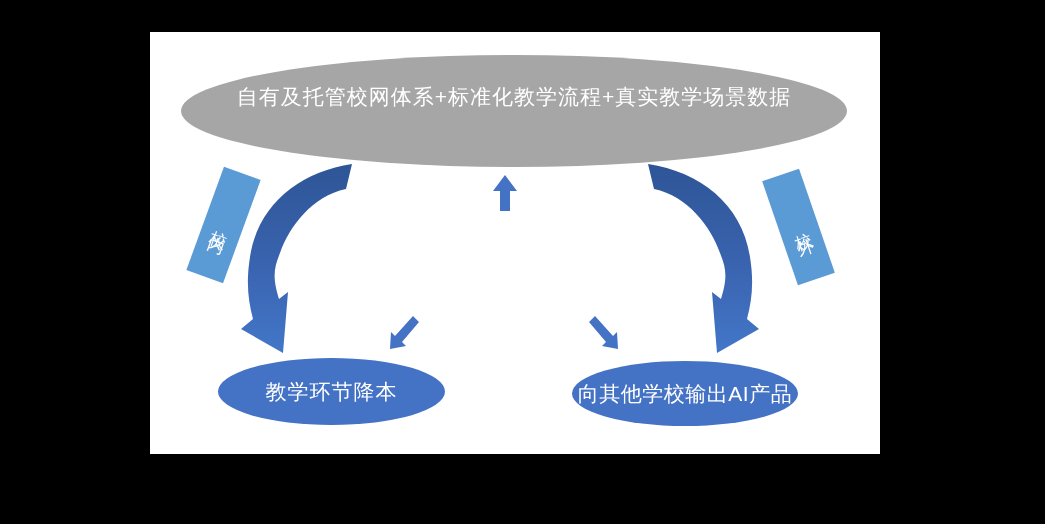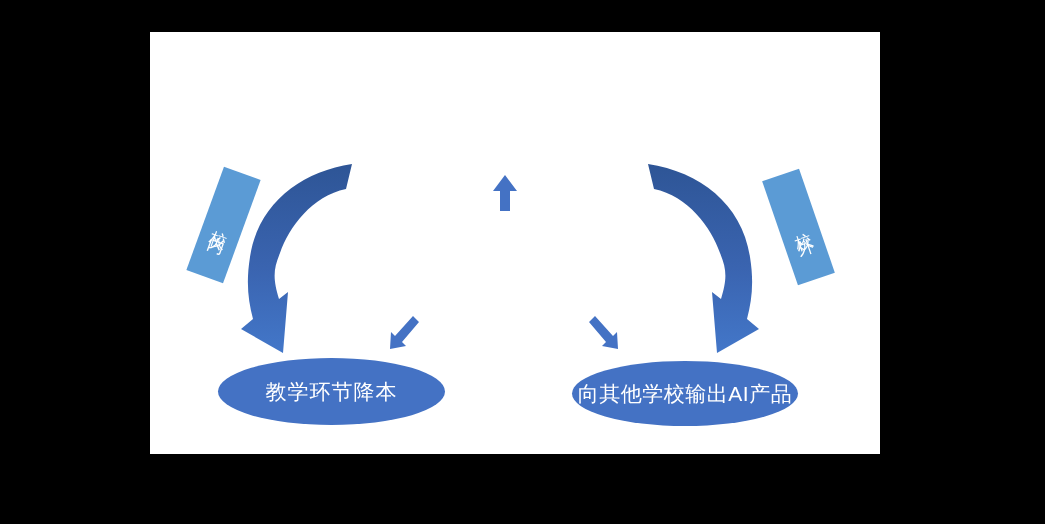--- a/index.html
+++ b/index.html
@@ -91,20 +91,23 @@
              C 561,195 538,164 504,157
              Z"></path>
 
     <polygon fill="#4472C4" points="355,143 367,159 360,159 360,179 350,179 350,159 343,159"></polygon>
 
     <polygon fill="#4472C4" points="263,284 245,304 241,300 240,317 256,314 252,310 269,290"></polygon>
 
     <polygon fill="#4472C4" points="445,284 463,304 467,300 468,317 452,314 456,310 439,290"></polygon>
   </svg>
 
+  <div class="shape ellipse top-ellipse">
+    <span>自有及托管校网体系+标准化教学流程+真实教学场景数据</span>
+  </div>
 
 
   <div class="shape ellipse br-ellipse">
     <span>向其他学校输出AI产品</span>
   </div>
 
   <div class="shape ellipse bl-ellipse">
     <span>教学环节降本</span>
   </div>
 

